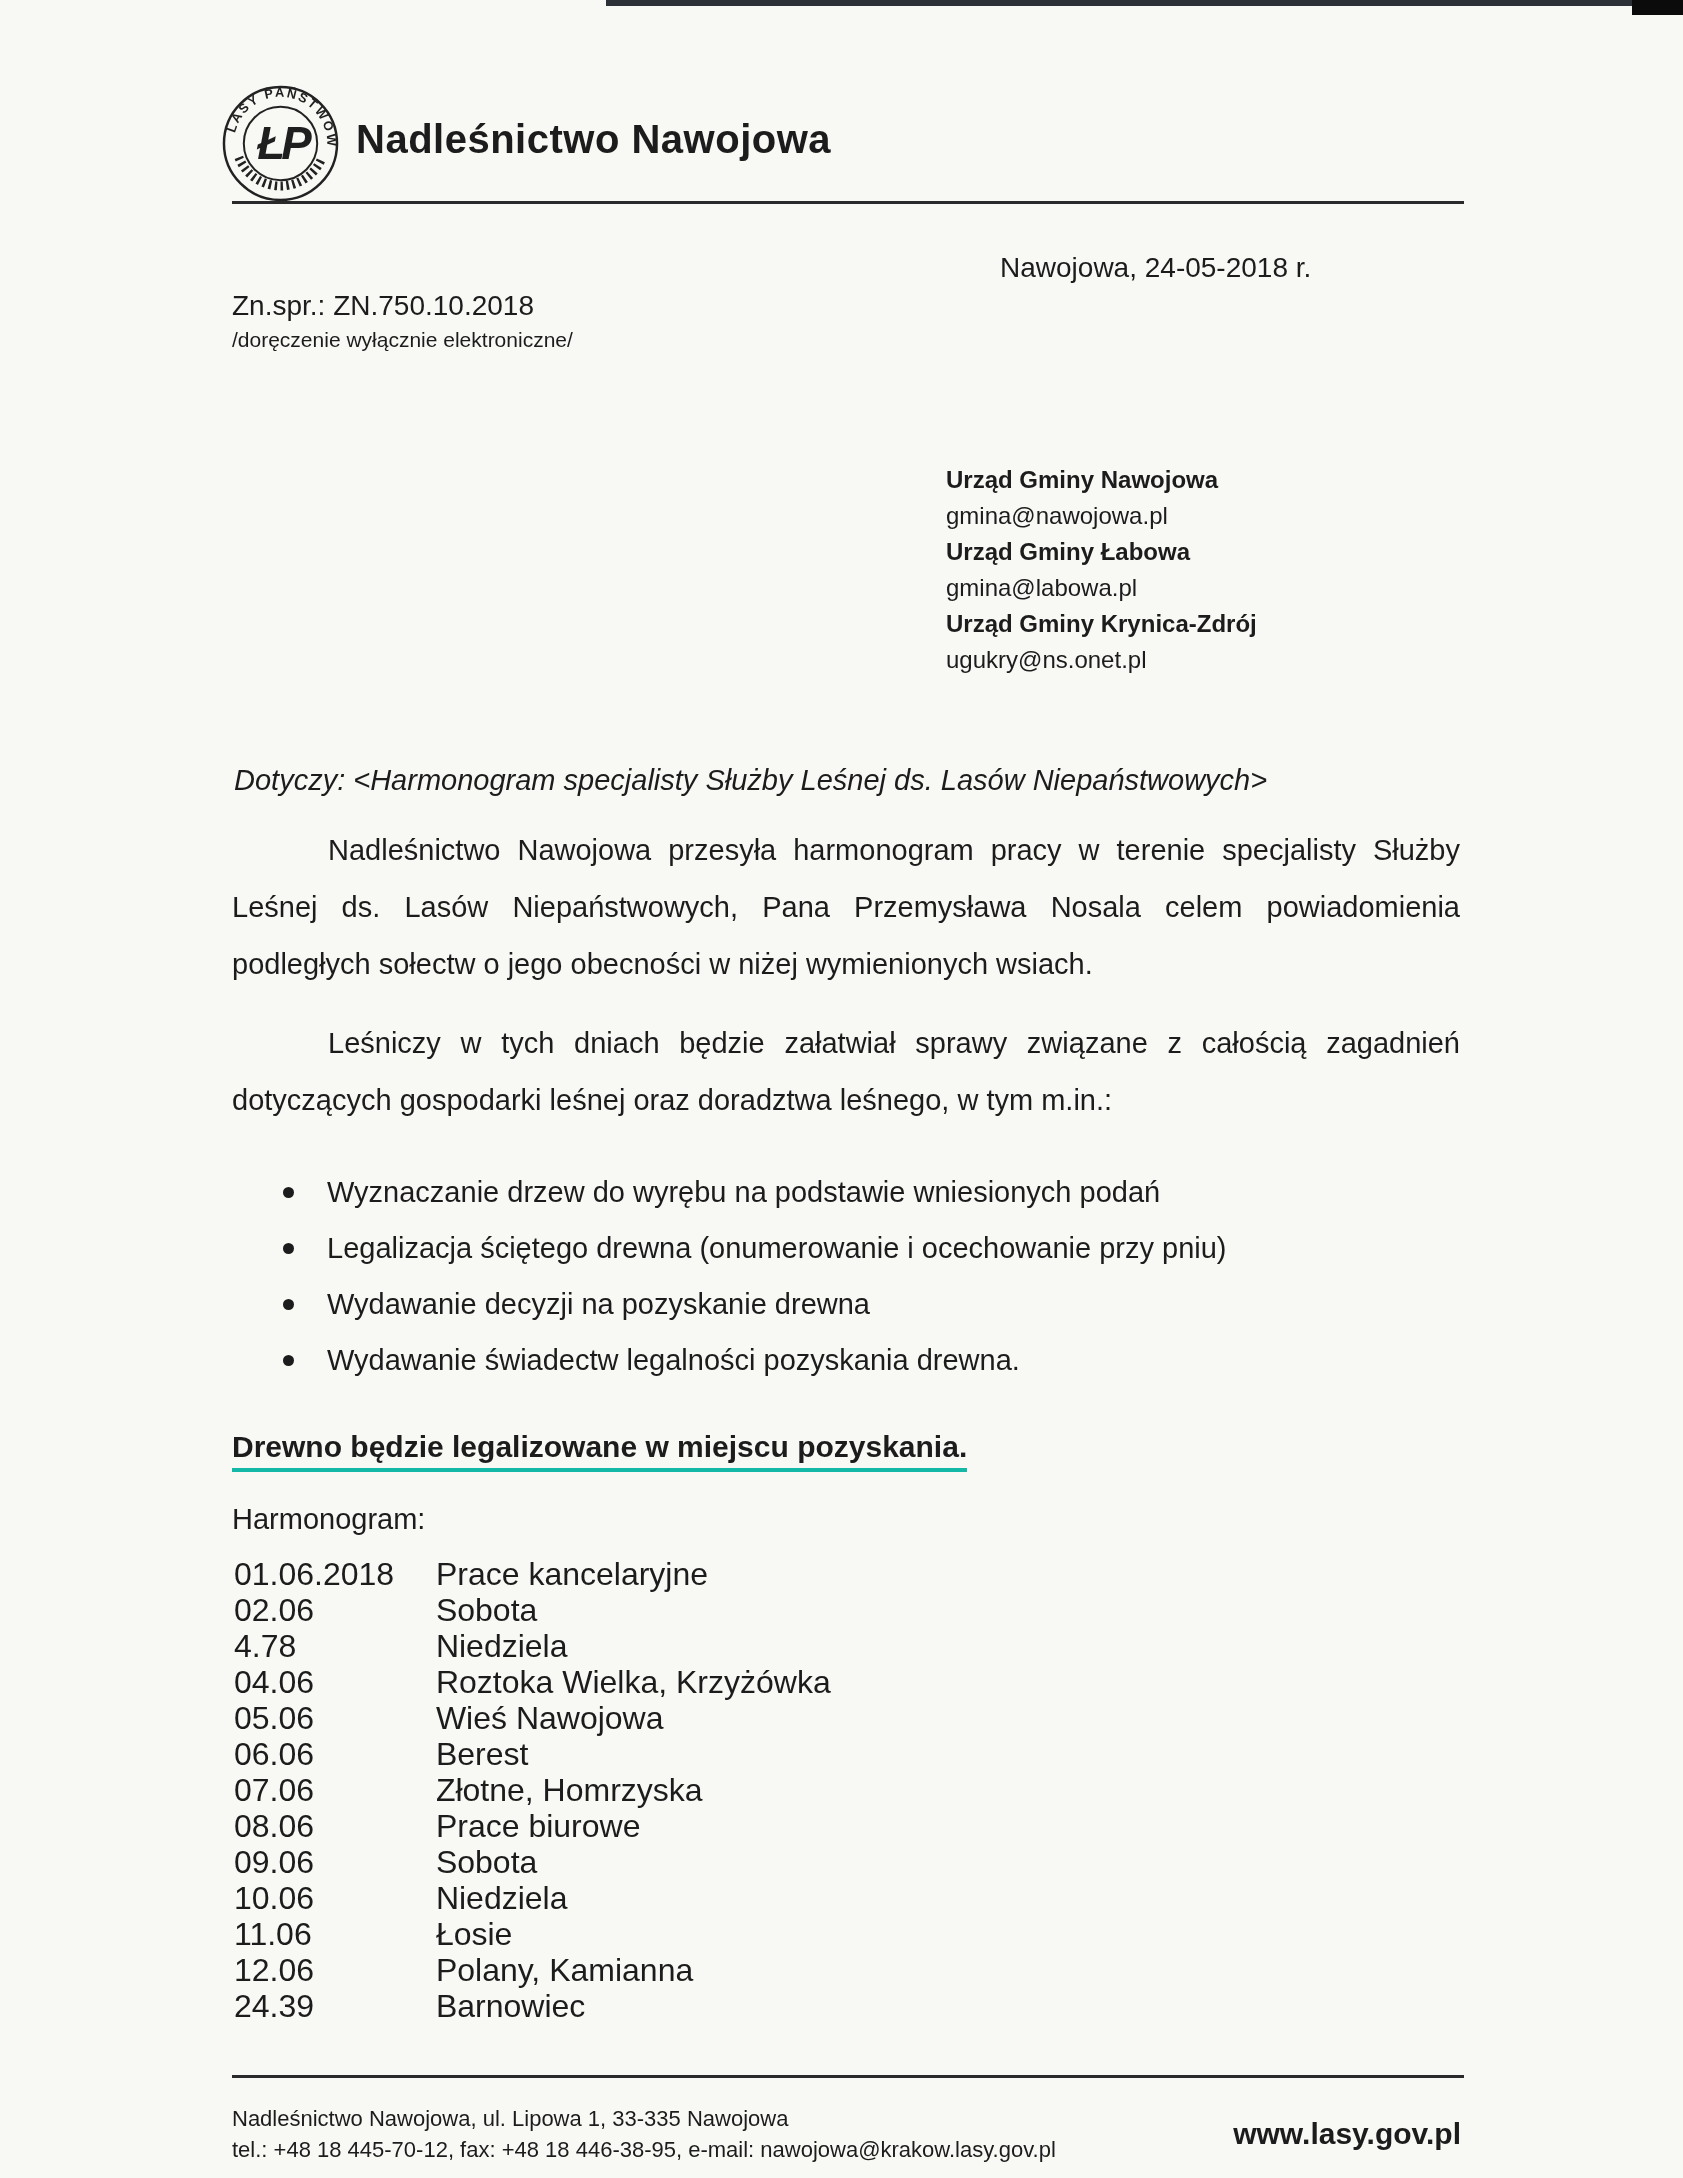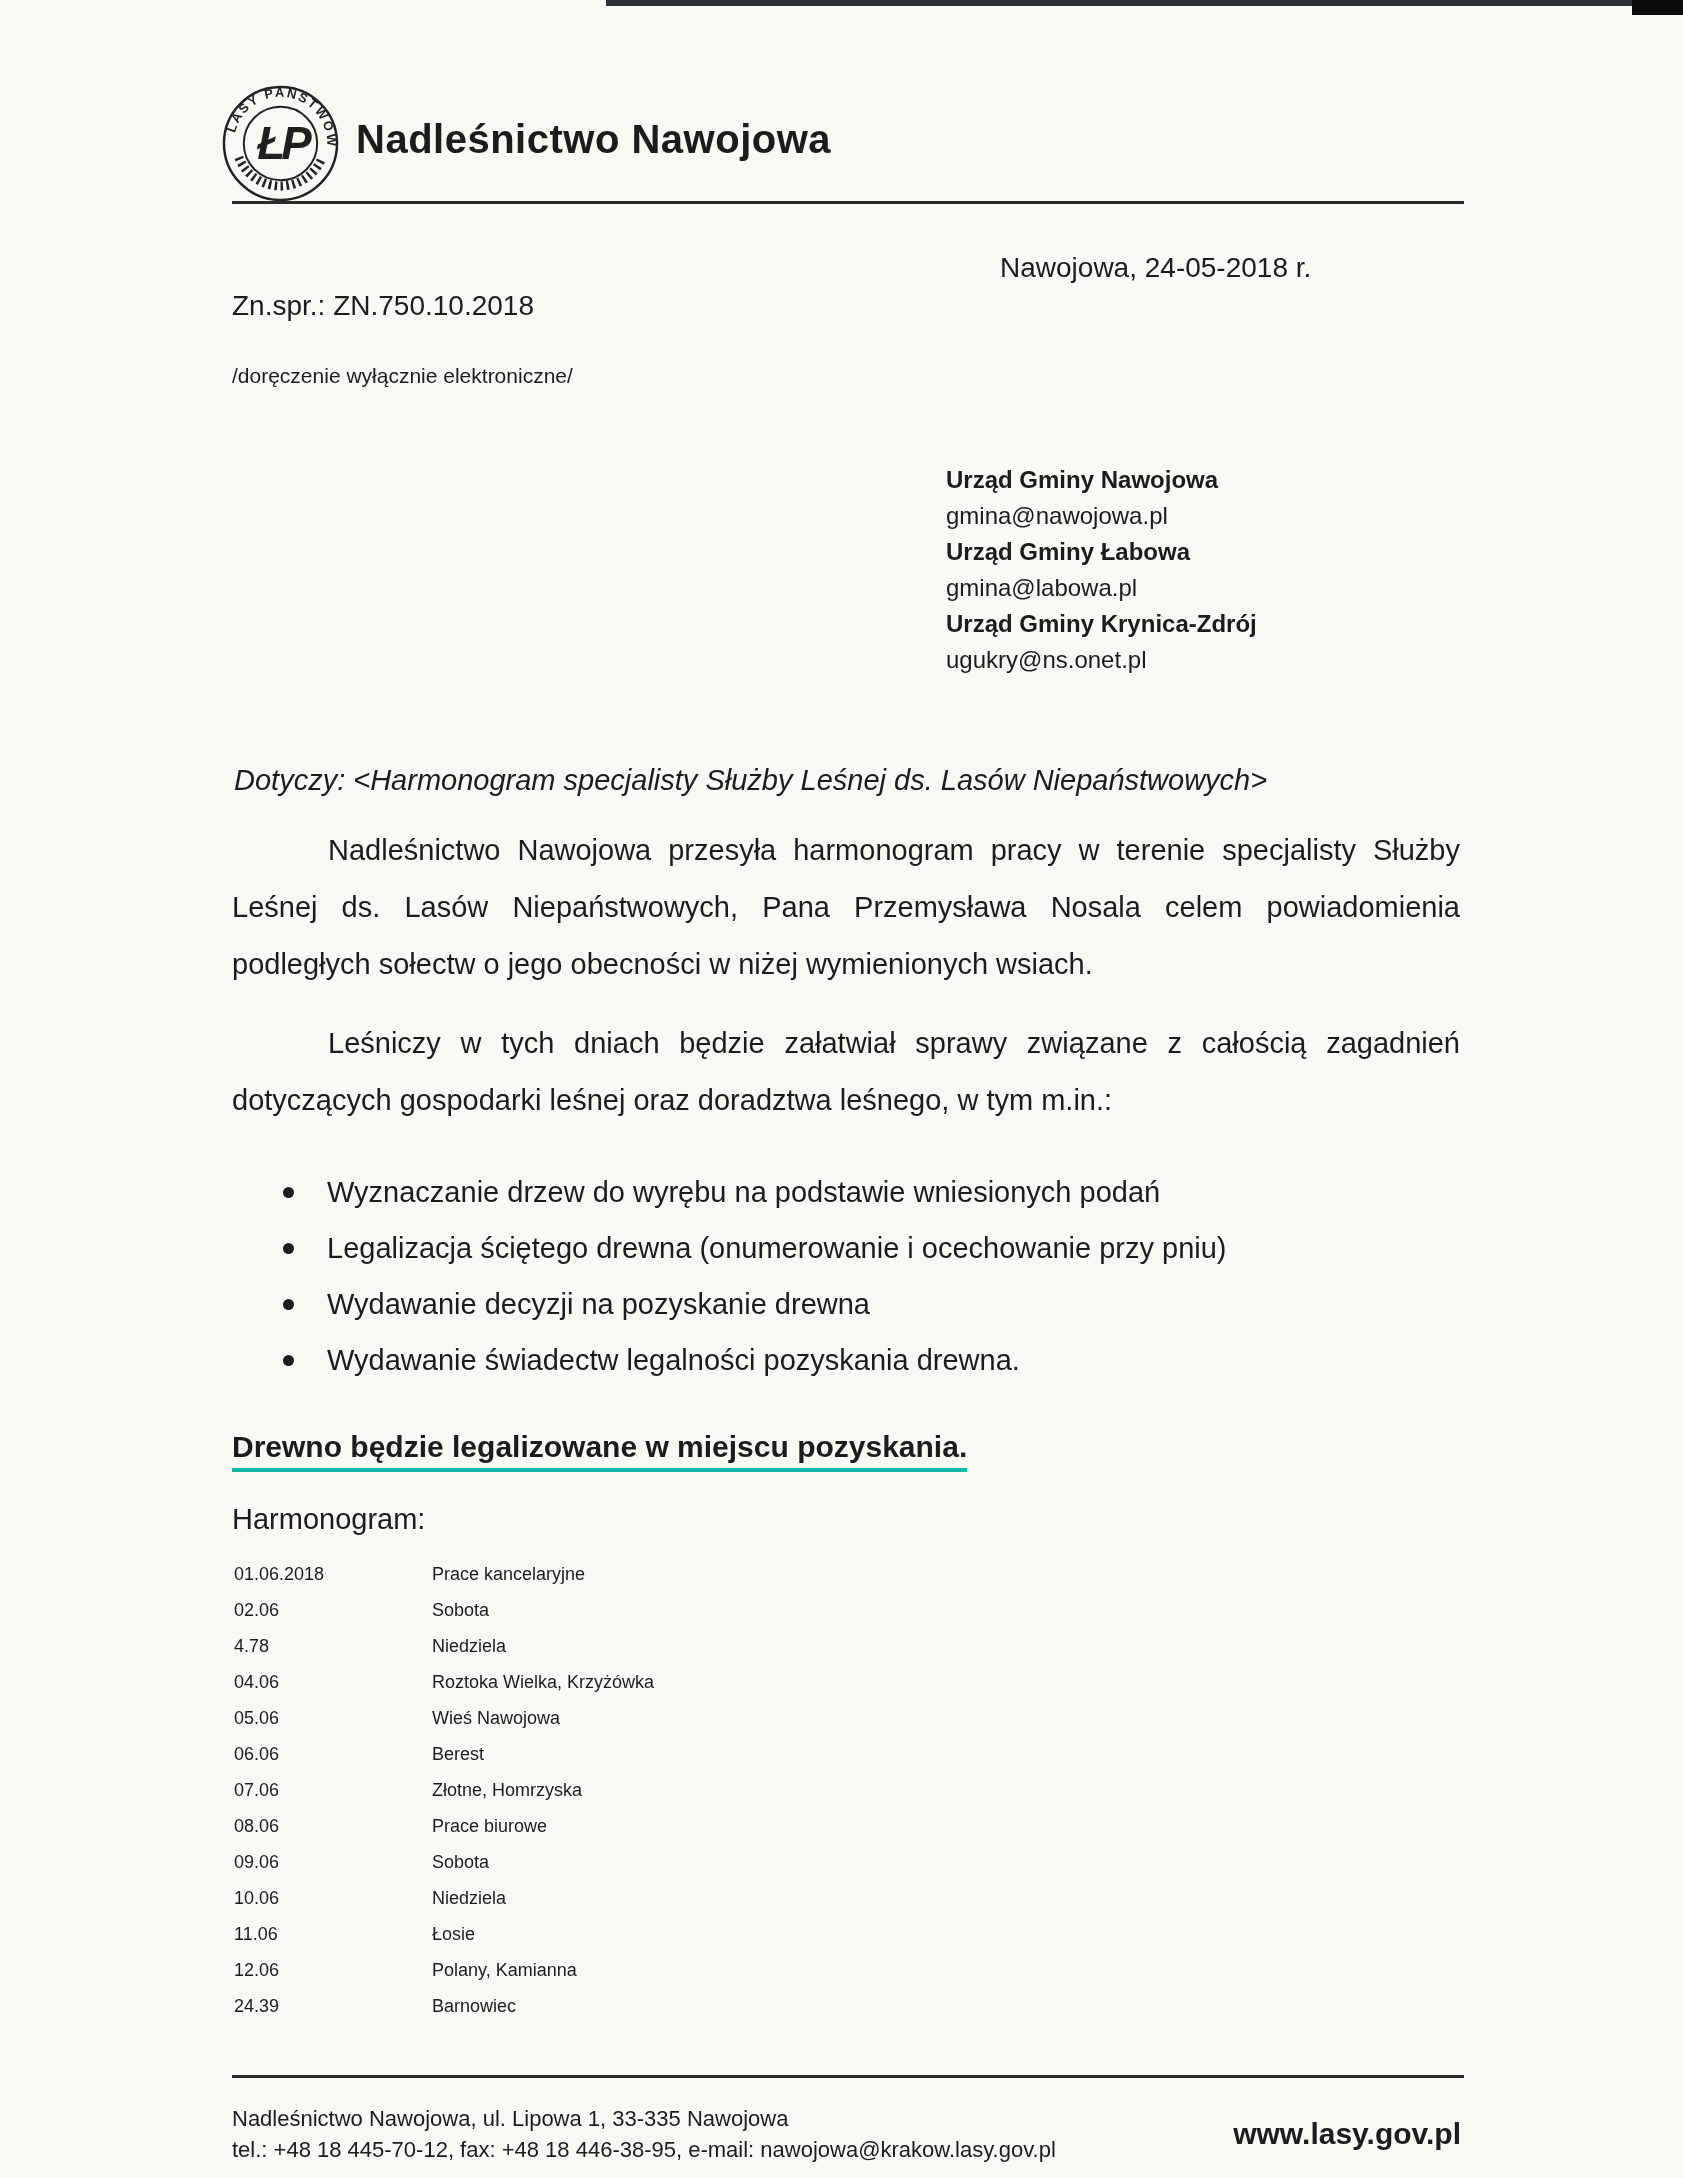--- a/index.html
+++ b/index.html
@@ -24,21 +24,21 @@
   .org-name{
     position:absolute;top:117px;left:356px;
     font-size:40px;font-weight:bold;letter-spacing:0.5px;margin:0;
   }
   .rule{position:absolute;left:232px;width:1232px;height:3px;background:#2a2a2a;}
   .header-rule{top:201px;}
 
   
   .place-date{position:absolute;top:252px;left:1000px;font-size:28px;}
   .ref{position:absolute;top:290px;left:232px;font-size:28px;}
-  .delivery{position:absolute;top:328px;left:232px;font-size:21px;margin-top:36px;}
+  .delivery{position:absolute;top:328px;left:232px;font-size:21px;}
 
   
   .recipients{position:absolute;top:462px;left:946px;font-size:24px;line-height:36px;}
   .recipient .r-name{font-weight:bold;}
 
   
   .subject{position:absolute;top:764px;left:234px;font-size:29px;font-style:italic;}
 
   
   .para{
@@ -60,21 +60,21 @@
   
   .highlight{
     position:absolute;top:1429px;left:232px;
     font-size:30px;font-weight:bold;line-height:36px;
     display:inline-block;border-bottom:4px solid #14b8a6;padding-bottom:3px;
   }
 
   .sched-label{position:absolute;top:1503px;left:232px;font-size:29px;}
 
   
-  .schedule{position:absolute;top:1556px;left:234px;font-size:18px;line-height:36px;}
+  .schedule{position:absolute;top:1556px;left:234px;font-size:32px;line-height:36px;}
   .srow .sdate{display:inline-block;width:193px;}
 
   
   .footer-rule{top:2075px;}
   .f-left{position:absolute;top:2103px;left:232px;font-size:22px;line-height:31px;}
   .f-site{position:absolute;top:2117px;left:1206px;width:255px;font-size:30px;font-weight:bold;text-align:right;}
 
   .logo text{fill:#1f1f1f;font-family:"Liberation Sans","DejaVu Sans",sans-serif;}
 </style>
 </head>

